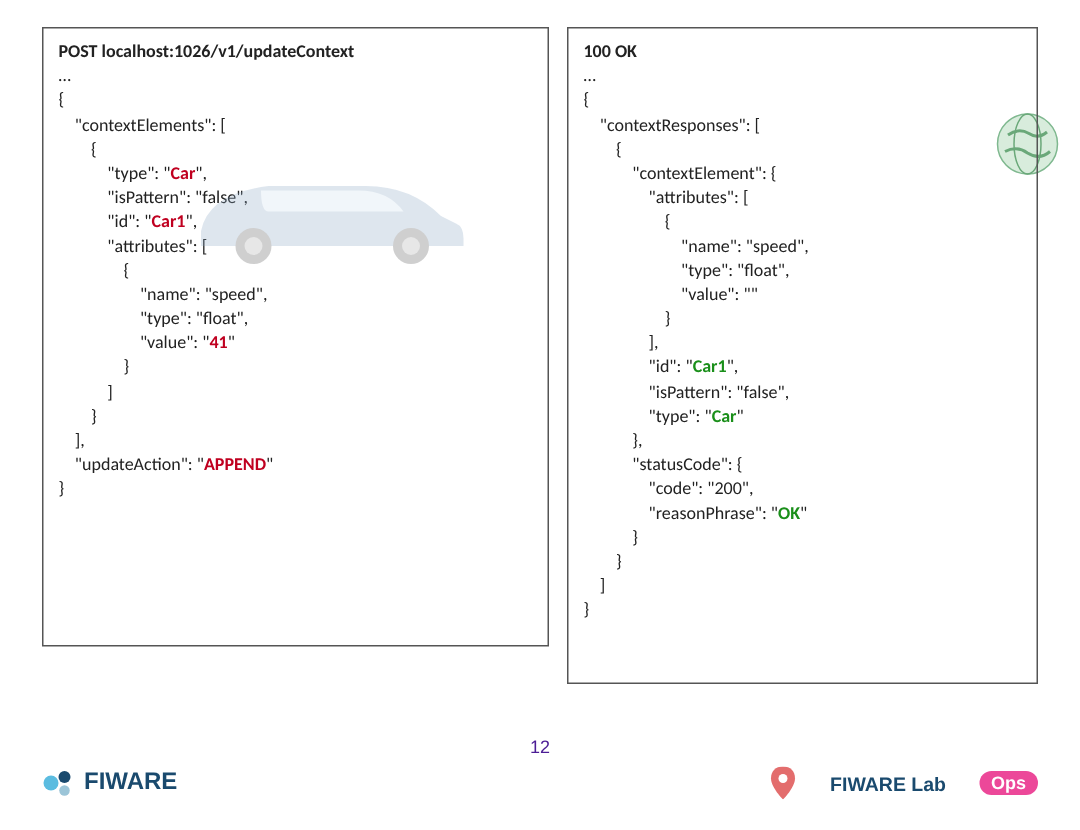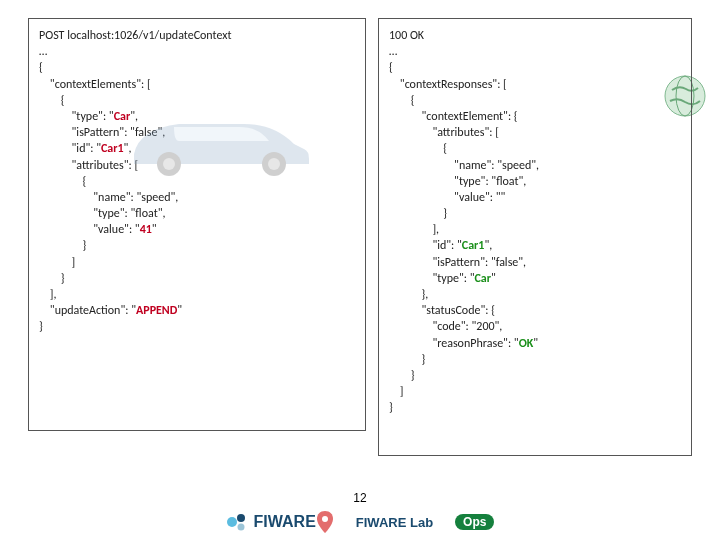--- a/index.html
+++ b/index.html
@@ -2,32 +2,32 @@
 <html><head>
 <meta charset="utf-8">
 <style>
   body{margin:0;padding:0;font-family:Arial,Helvetica,sans-serif;background:#fff;color:#222;width:720px;height:553px;overflow:hidden}
   .slide{position:relative;width:720px;height:553px;box-sizing:border-box;padding:18px 28px 0 28px}
   .title{font-size:26px;font-weight:400;color:#1a4a6e;border-bottom:2px solid #b8c4cc;padding-bottom:6px;margin-bottom:18px}
   .cols{display:flex;gap:12px}
   .box{border:1px solid #555;padding:8px 10px;font-size:12px;line-height:1.35;font-family:Calibri,Arial,sans-serif;position:relative}
   .box.left{width:330px;height:395px}
   .box.right{width:305px;height:420px}
-  .bold{font-weight:400}
+  .bold{font-weight:700}
   .red{color:#c00020;font-weight:700}
   .green{color:#1a8f1a;font-weight:700}
   .car-bg{position:absolute;top:80px;left:90px;width:200px;height:80px;opacity:0.28;pointer-events:none}
   .globe-icon{position:absolute;top:75px;right:14px;width:42px;height:42px}
-  .footer{position:absolute;bottom:20px;left:0;width:720px;display:flex;align-items:center;justify-content:center;padding:0 28px;box-sizing:border-box}
+  .footer{position:absolute;bottom:20px;left:0;width:720px;display:flex;align-items:center;justify-content:space-between;padding:0 28px;box-sizing:border-box}
   .fiware-logo{display:flex;align-items:center;gap:6px;font-weight:700;font-size:16px;color:#1a4a6e}
   .fiware-mark{width:22px;height:22px}
-  .pagenum{font-size:12px;color:#000000;position:absolute;left:50%;transform:translateX(-50%);bottom:48px}
+  .pagenum{font-size:12px;color:#4c1d95;position:absolute;left:50%;transform:translateX(-50%);bottom:48px}
   .labops{display:flex;align-items:center;gap:22px;font-weight:700;font-size:13px;color:#1a4a6e}
   .pin{width:18px;height:22px}
-  .ops-badge{background:#15803d;color:#fff;border-radius:10px;padding:1px 8px;font-size:12px;font-weight:700}
+  .ops-badge{background:#ec4899;color:#fff;border-radius:10px;padding:1px 8px;font-size:12px;font-weight:700}
   pre{margin:0;font-family:inherit;white-space:pre}
 </style>
 </head>
 <body>
 
 <div class="slide">
 
   <svg class="globe-icon" viewBox="0 0 42 42">
     <circle cx="21" cy="21" r="20" fill="#d8ecdc" stroke="#7fb88f" stroke-width="1"></circle>
     <path d="M8 15 Q15 10 22 14 Q28 18 34 13" fill="none" stroke="#6aa879" stroke-width="2"></path>

